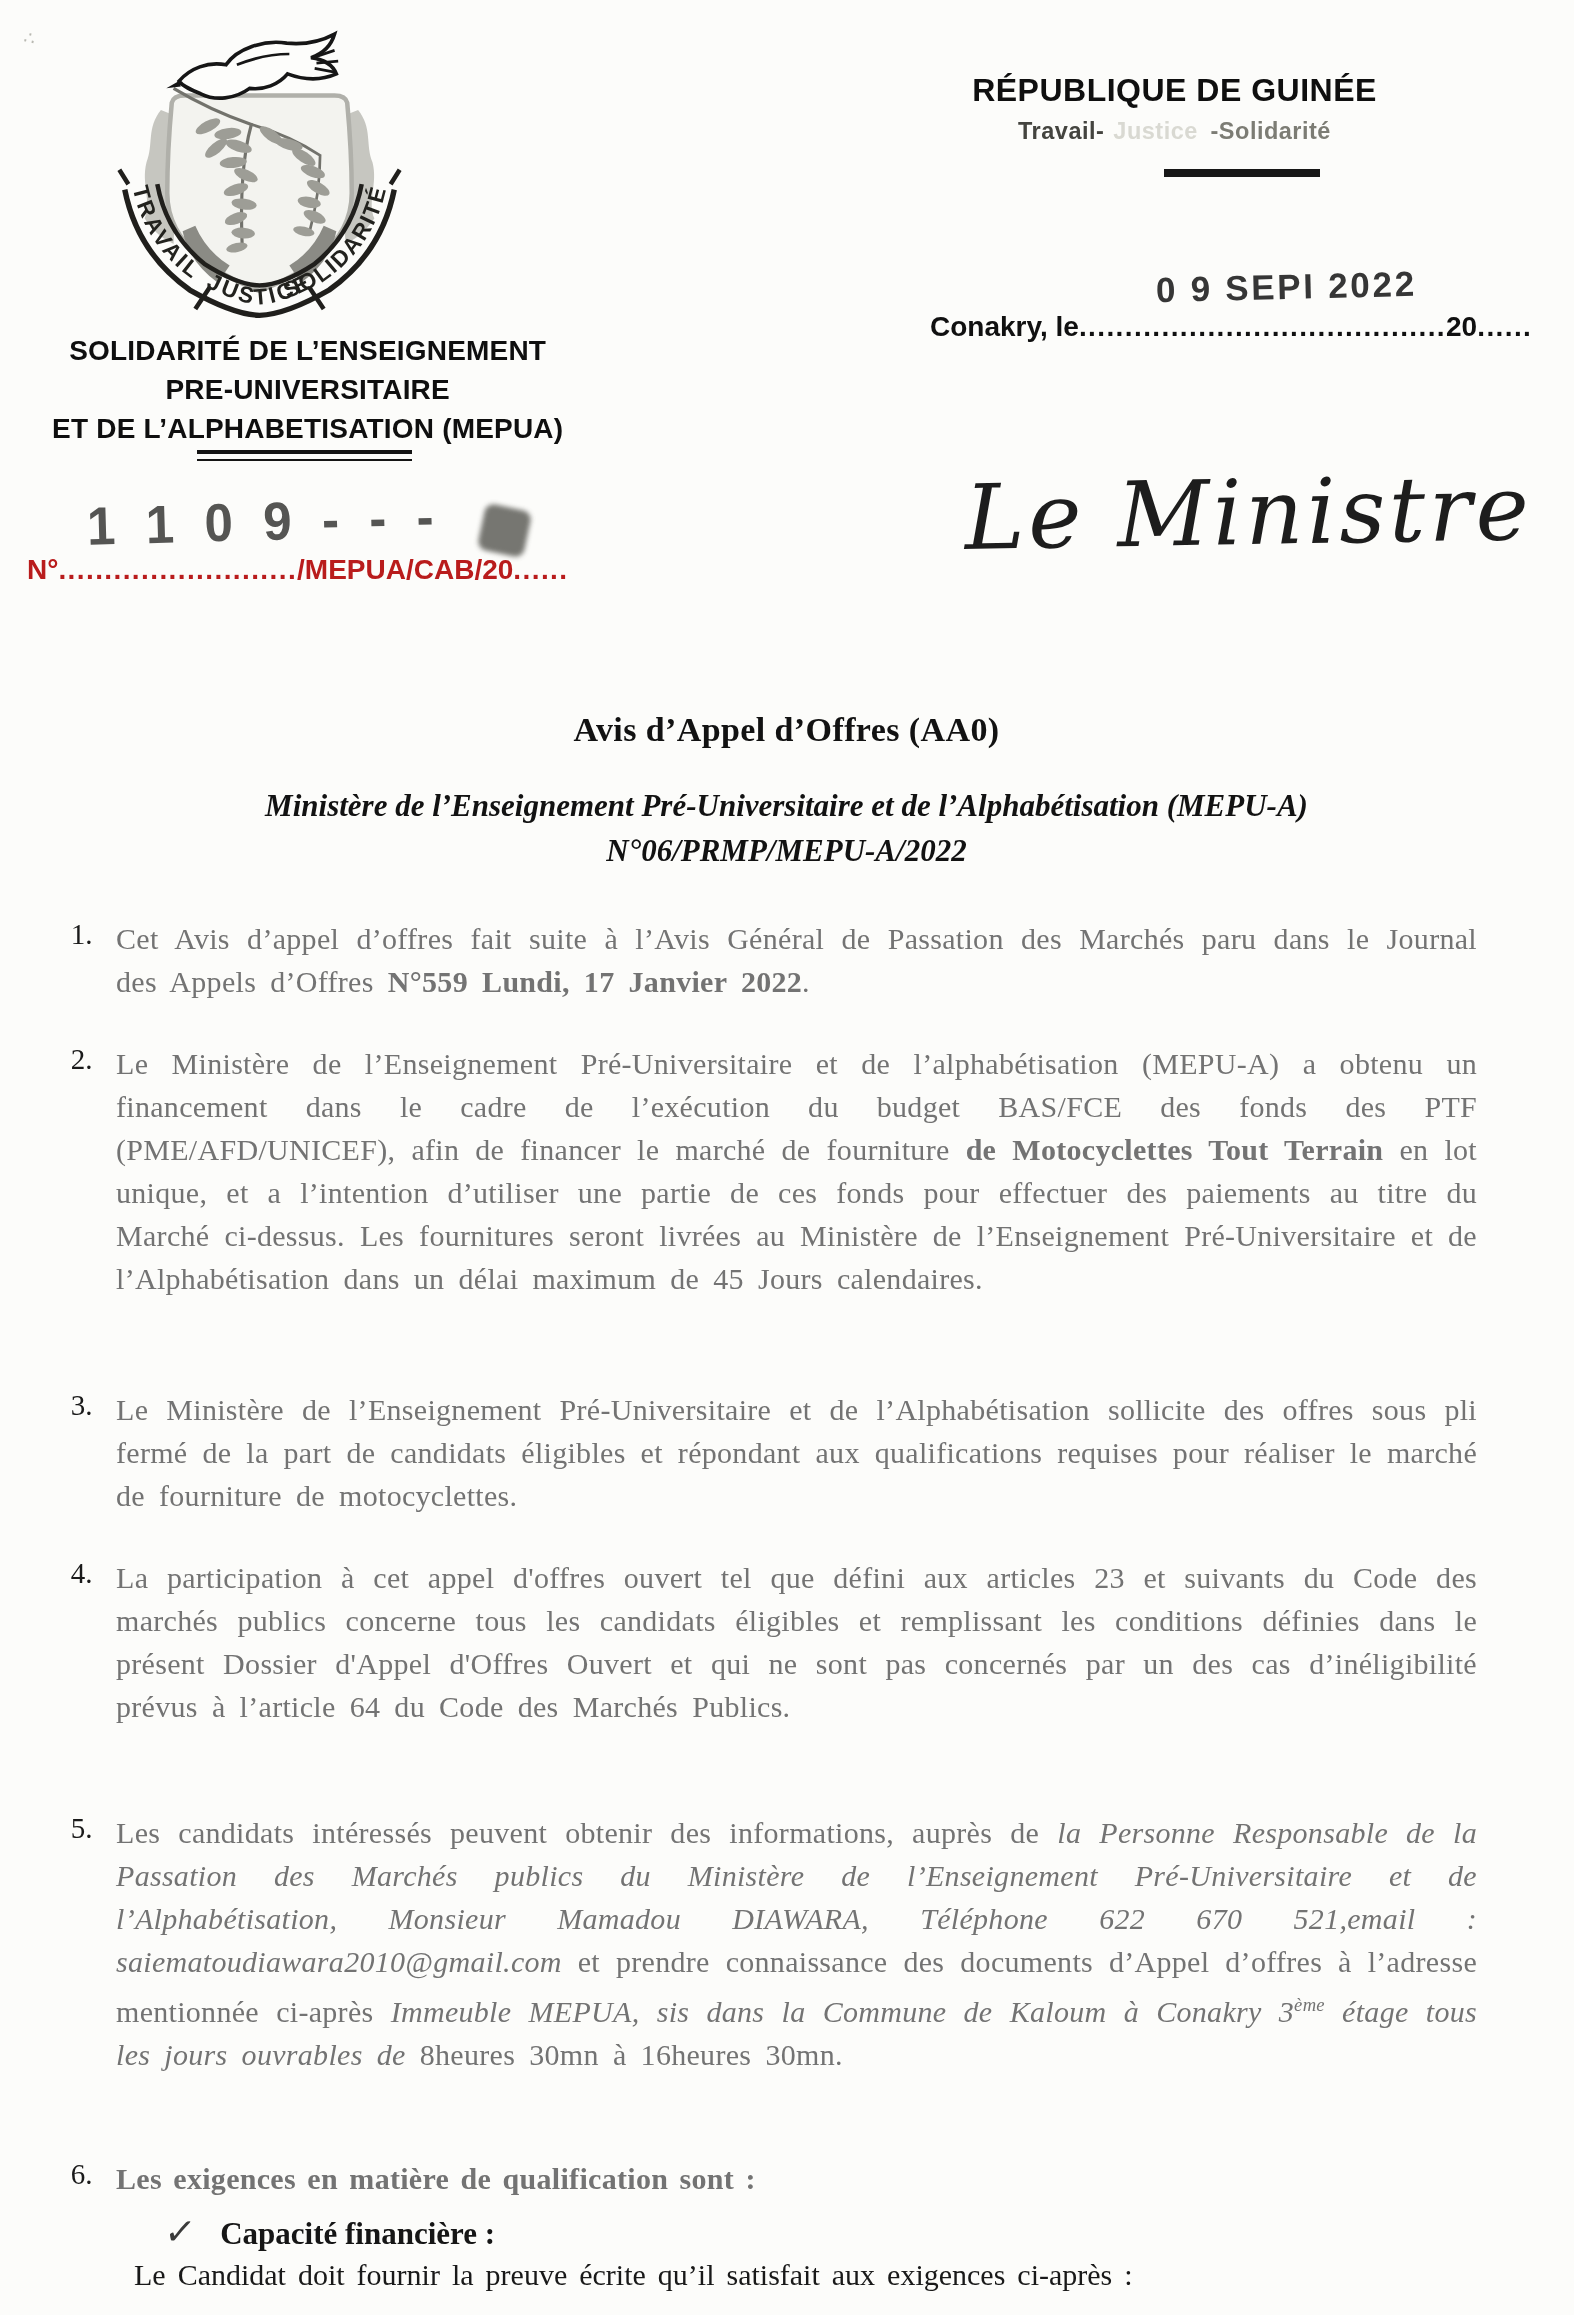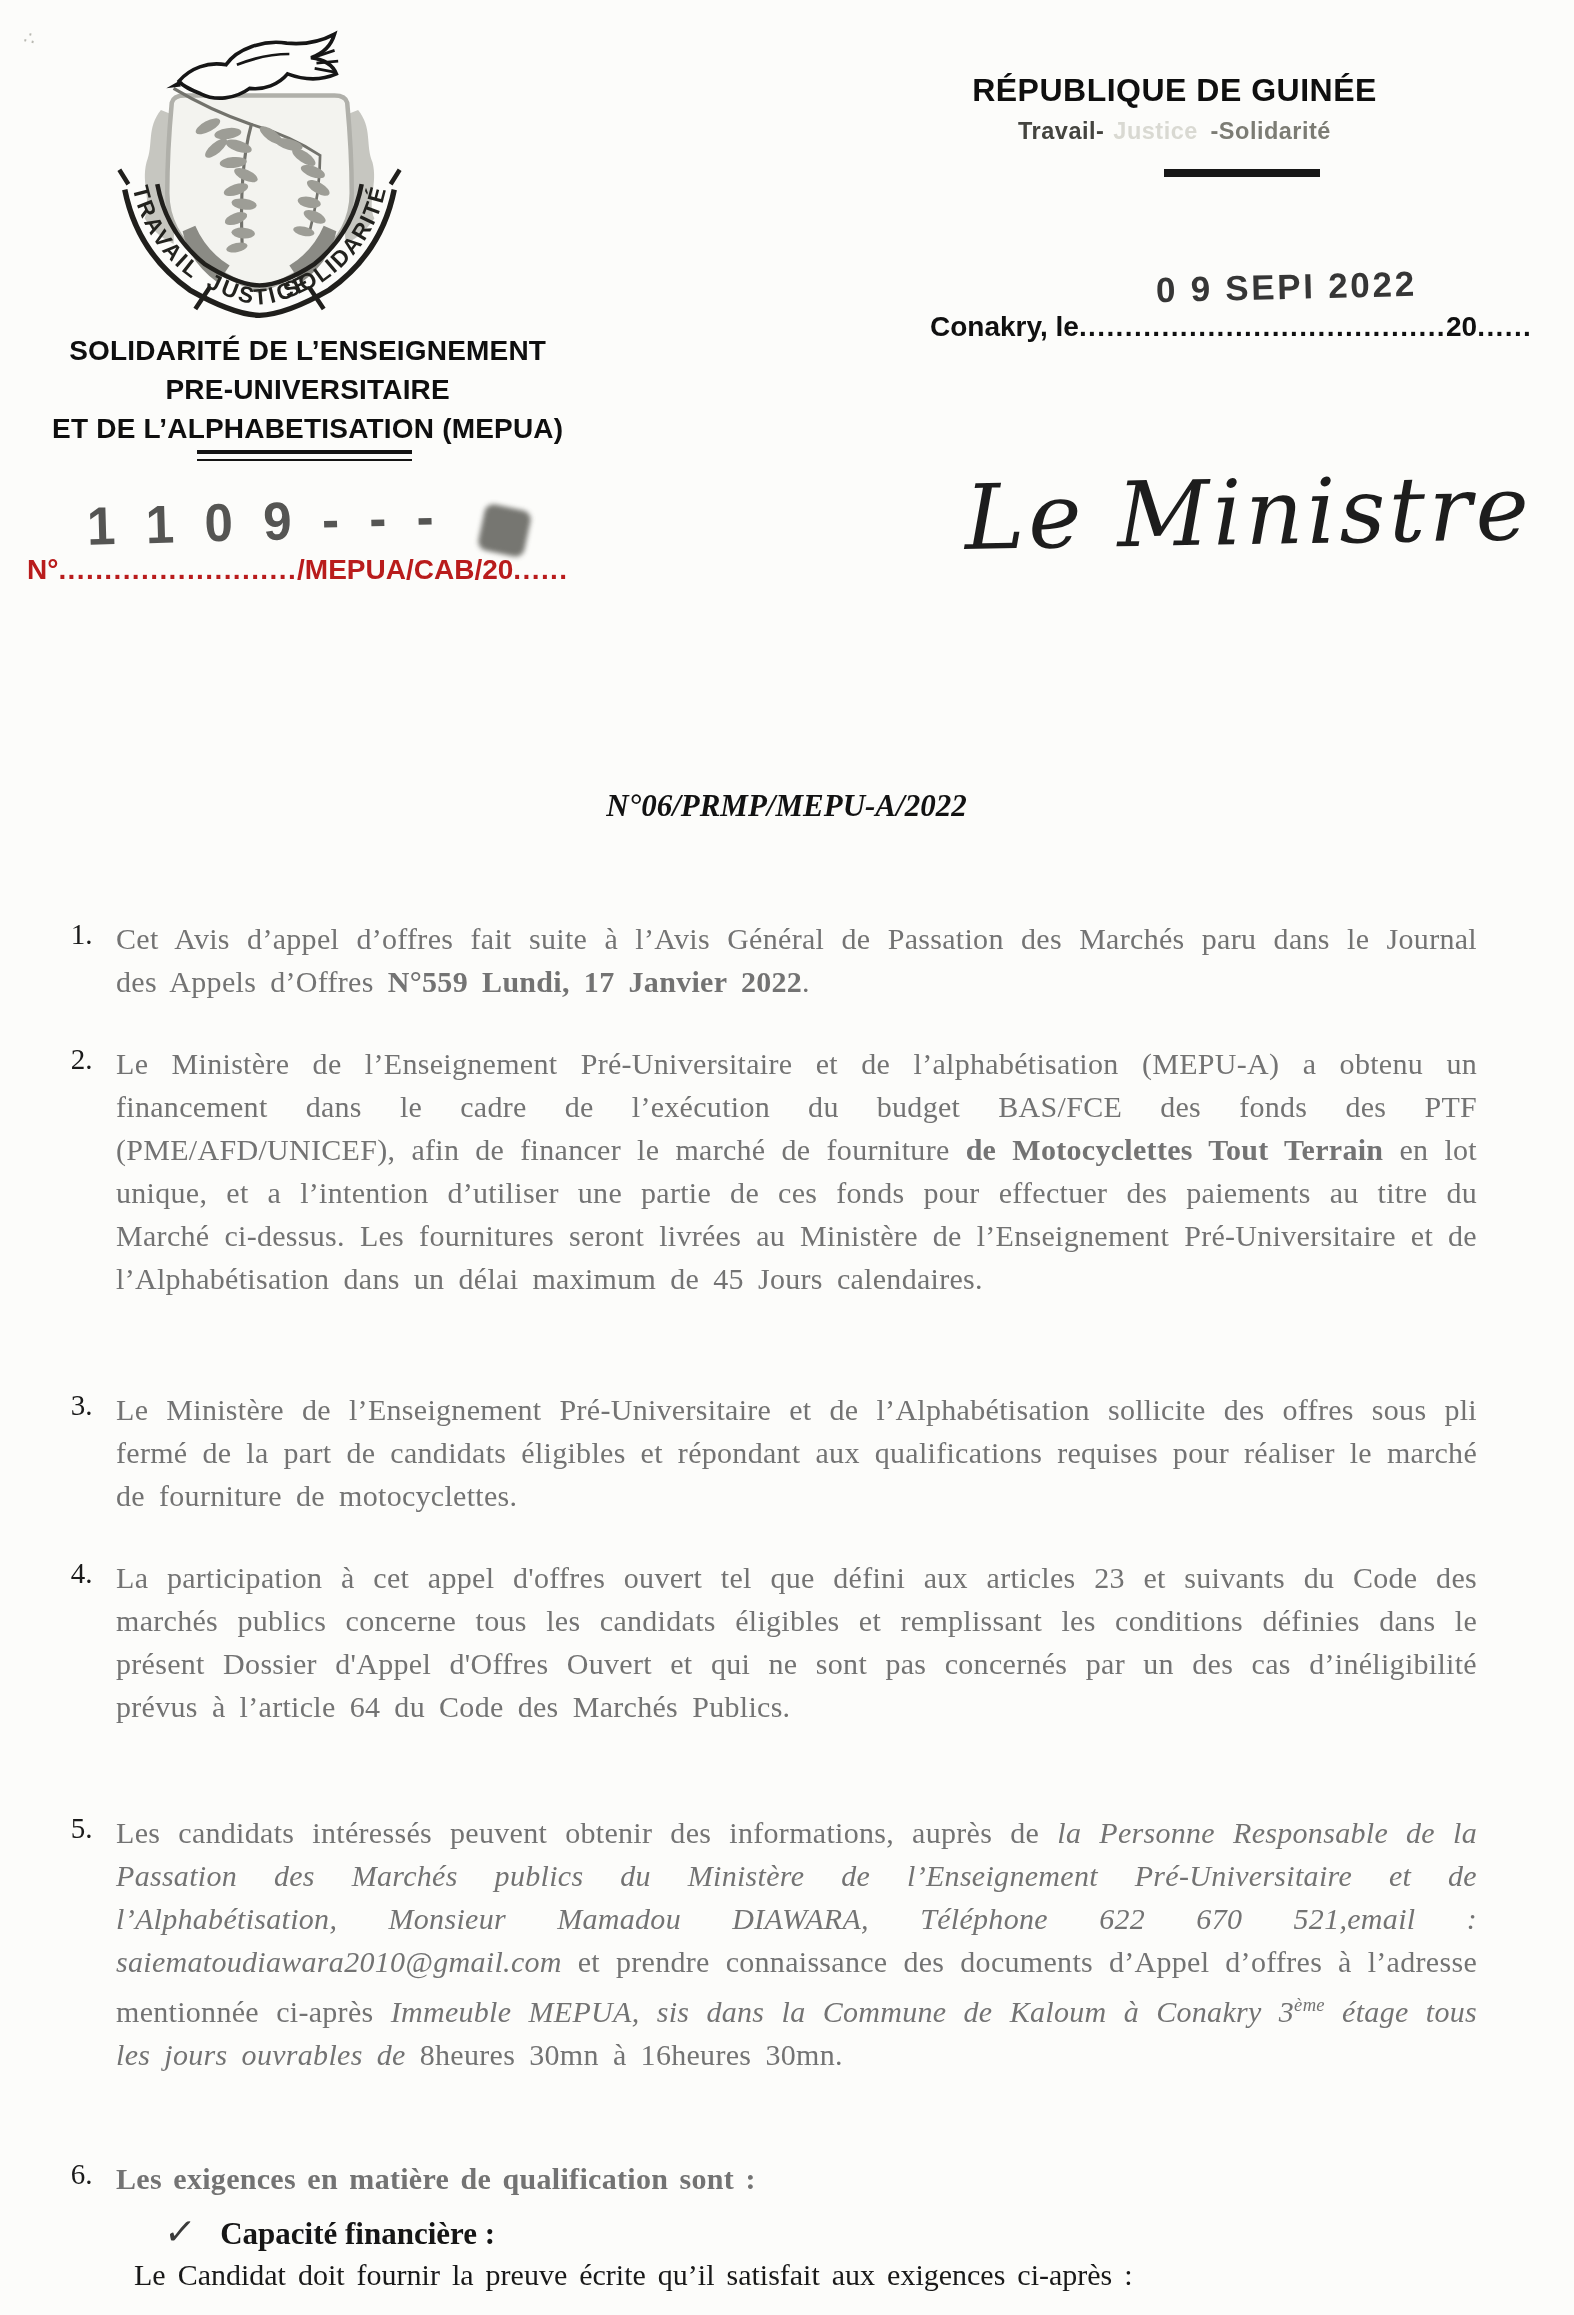--- a/index.html
+++ b/index.html
@@ -165,21 +165,23 @@
   </div>
 
   <div class="ref-stamp">1 1 0 9 - - -</div>
   <div class="smudge"></div>
   <div class="refline">
     <span>N°</span><span class="dots">..........................</span><span>/MEPUA/CAB/20</span><span class="dots">......</span>
   </div>
 
   <div class="minister">Le Ministre</div>
 
+  <div class="title">Avis d’Appel d’Offres (AA0)</div>
   <div class="subtitle">
+    <div>Ministère de l’Enseignement Pré-Universitaire et de l’Alphabétisation (MEPU-A)</div>
     <div>N°06/PRMP/MEPU-A/2022</div>
   </div>
 
   <div class="para" style="top:917px">
     <span class="num">1.</span>
     <div class="ptext"><span>Cet Avis d’appel d’offres fait suite à l’Avis Général de Passation des Marchés paru dans le Journal des Appels d’Offres </span><b>N°559 Lundi, 17 Janvier 2022</b><span>.</span></div>
   </div>
 
   <div class="para" style="top:1042px">
     <span class="num">2.</span>

